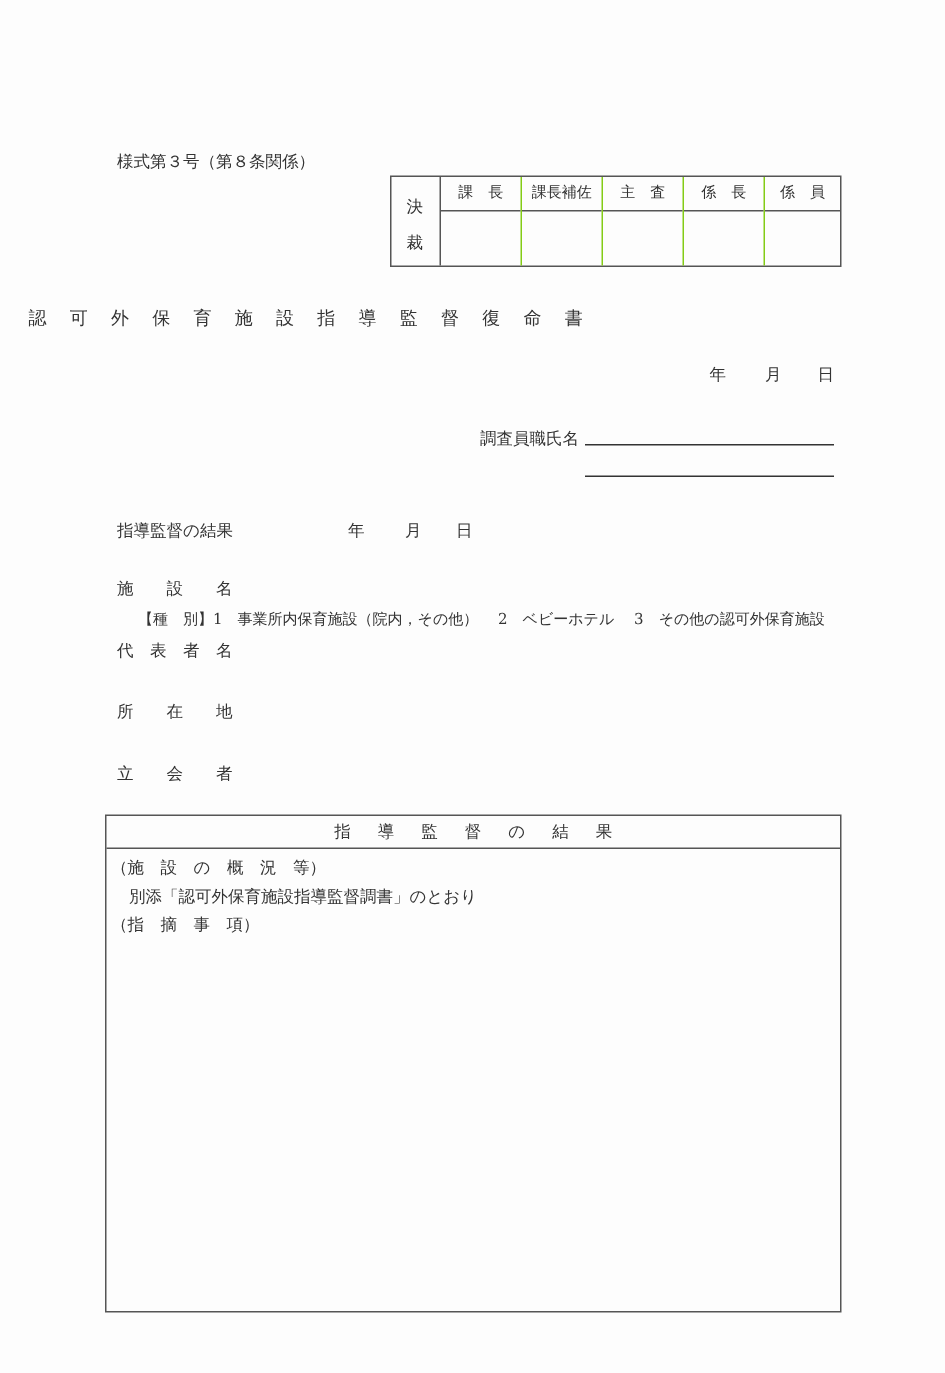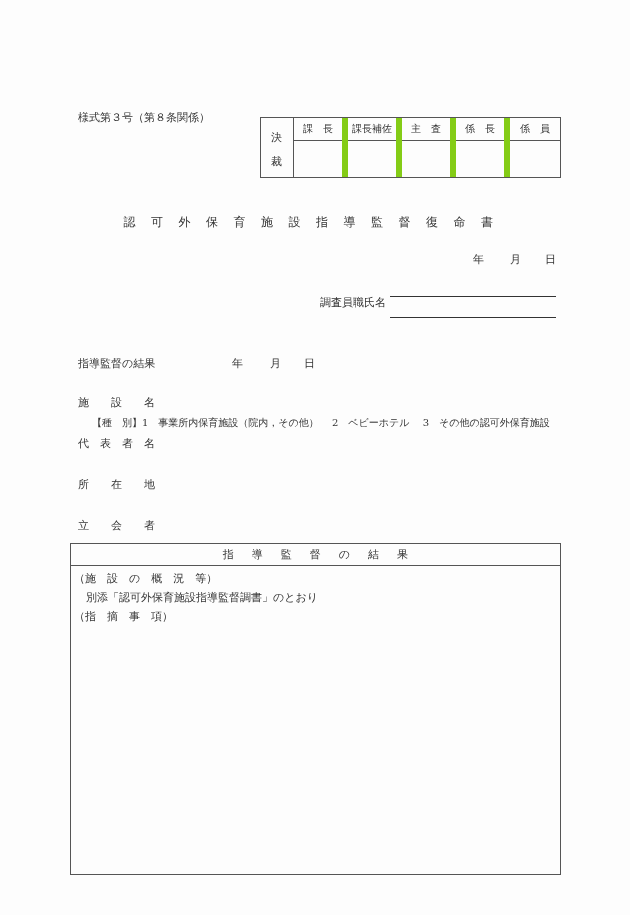--- a/index.html
+++ b/index.html
@@ -5,36 +5,36 @@
   html, body { margin: 0; padding: 0; }
   body {
     width: 630px; height: 915px;
     background: #fdfdfd;
     position: relative;
     font-family: "DejaVu Serif", "Liberation Serif", serif;
     color: #333;
     font-size: 11px;
     overflow: hidden;
   }
-  .abs { position: absolute; white-space: nowrap; margin-top: 10px; }
+  .abs { position: absolute; white-space: nowrap; }
   .form-no { left: 78px; top: 100px; font-size: 11px; }
 
   
   .approval { position: absolute; left: 260px; top: 117px; width: 301px; height: 61px;
     border: 1px solid #555; box-sizing: border-box; }
   .approval .kessai { position: absolute; left: 0; top: 0; width: 33px; height: 100%;
     border-right: 1px solid #555; box-sizing: border-box; font-size: 11px; }
   .approval .kessai span { position: absolute; left: 10px; }
-  .approval .col { position: absolute; top: 0; height: 100%; border-right: 6px solid #84cc16; box-sizing: border-box; }
+  .approval .col { position: absolute; top: 0; height: 100%; border-right: 1px solid #84cc16; box-sizing: border-box; }
   .approval .col:last-child { border-right: none; }
   .approval .col .head { height: 23px; border-bottom: 1px solid #555; box-sizing: border-box;
     text-align: center; line-height: 22px; font-size: 10px; letter-spacing: 0; }
   .approval .col .stamp { height: 37px; }
 
-  .title { left: 0; width: 630px; text-align: center; top: 204px; font-size: 12px; letter-spacing: 15.5px; padding-left: 2px; box-sizing: border-box; }
+  .title { left: 0; width: 630px; text-align: left; top: 204px; font-size: 12px; letter-spacing: 15.5px; padding-left: 19px; box-sizing: border-box; }
 
   .inspector-label { left: 320px; top: 285px; font-size: 11px; }
   .sig-line { position: absolute; height: 0; border-top: 1px solid #333; }
 
   .visit-label { left: 78px; top: 346px; font-size: 11px; }
 
   .label-spaced { font-size: 11px; text-align: right; }
   .kind { left: 92px; top: 406px; font-size: 10px; }
 
   .results { position: absolute; left: 70px; top: 543px; width: 491px; height: 332px;

